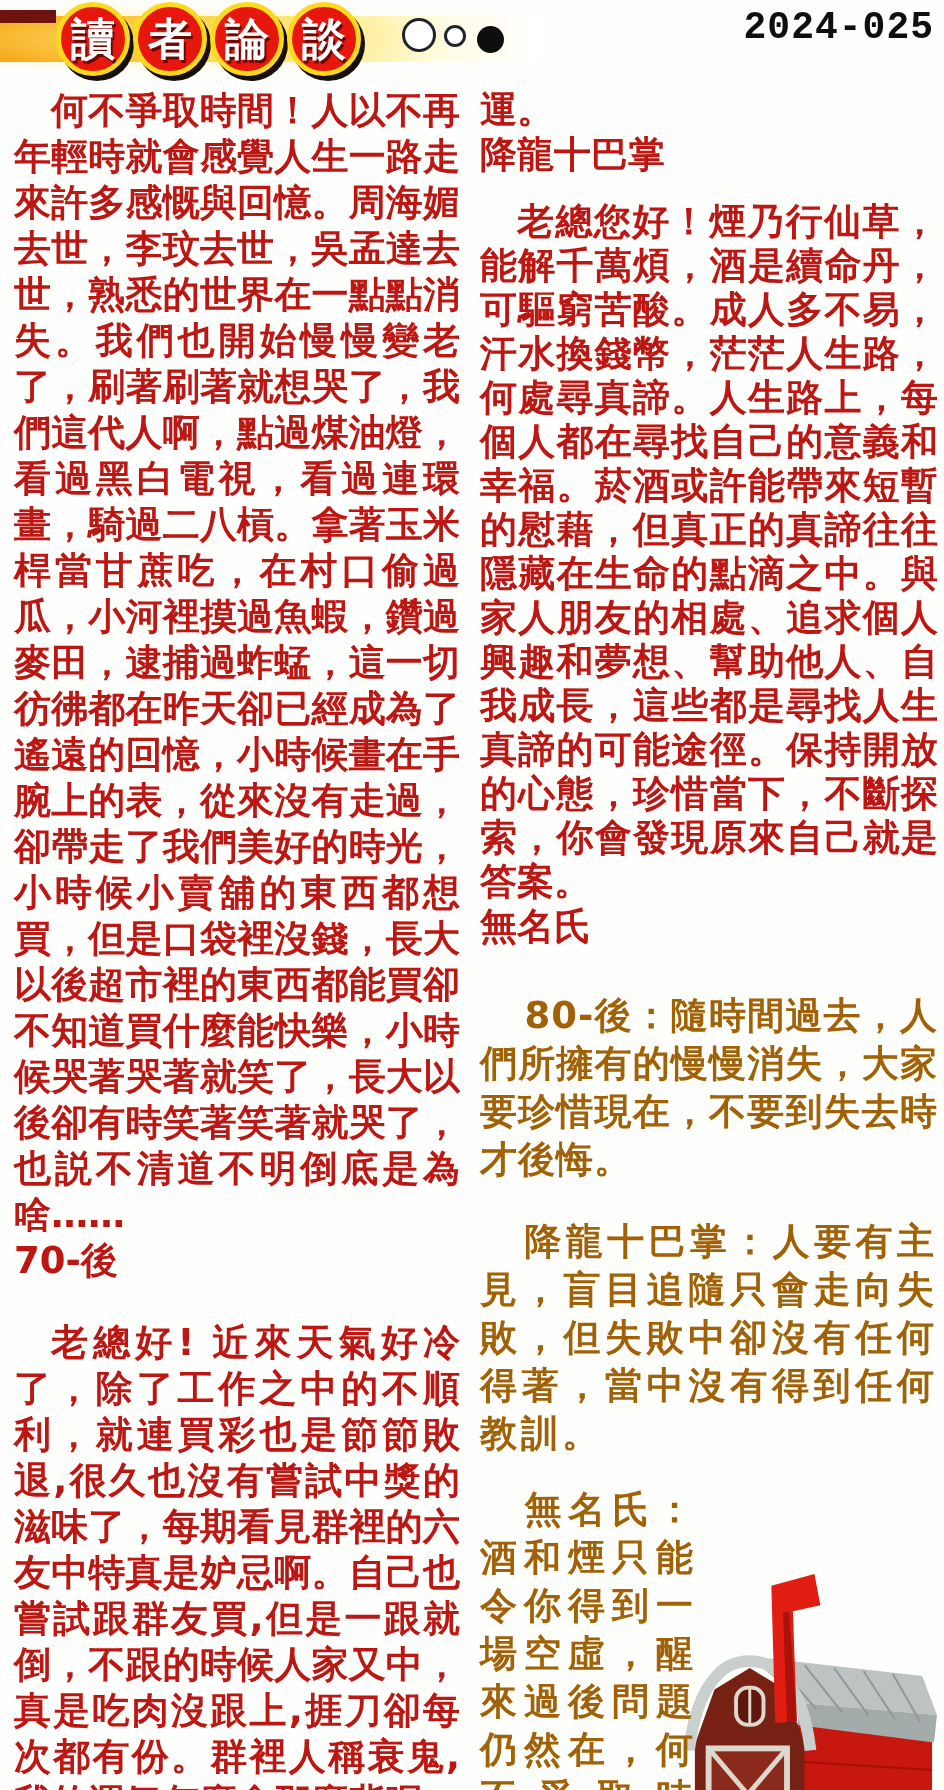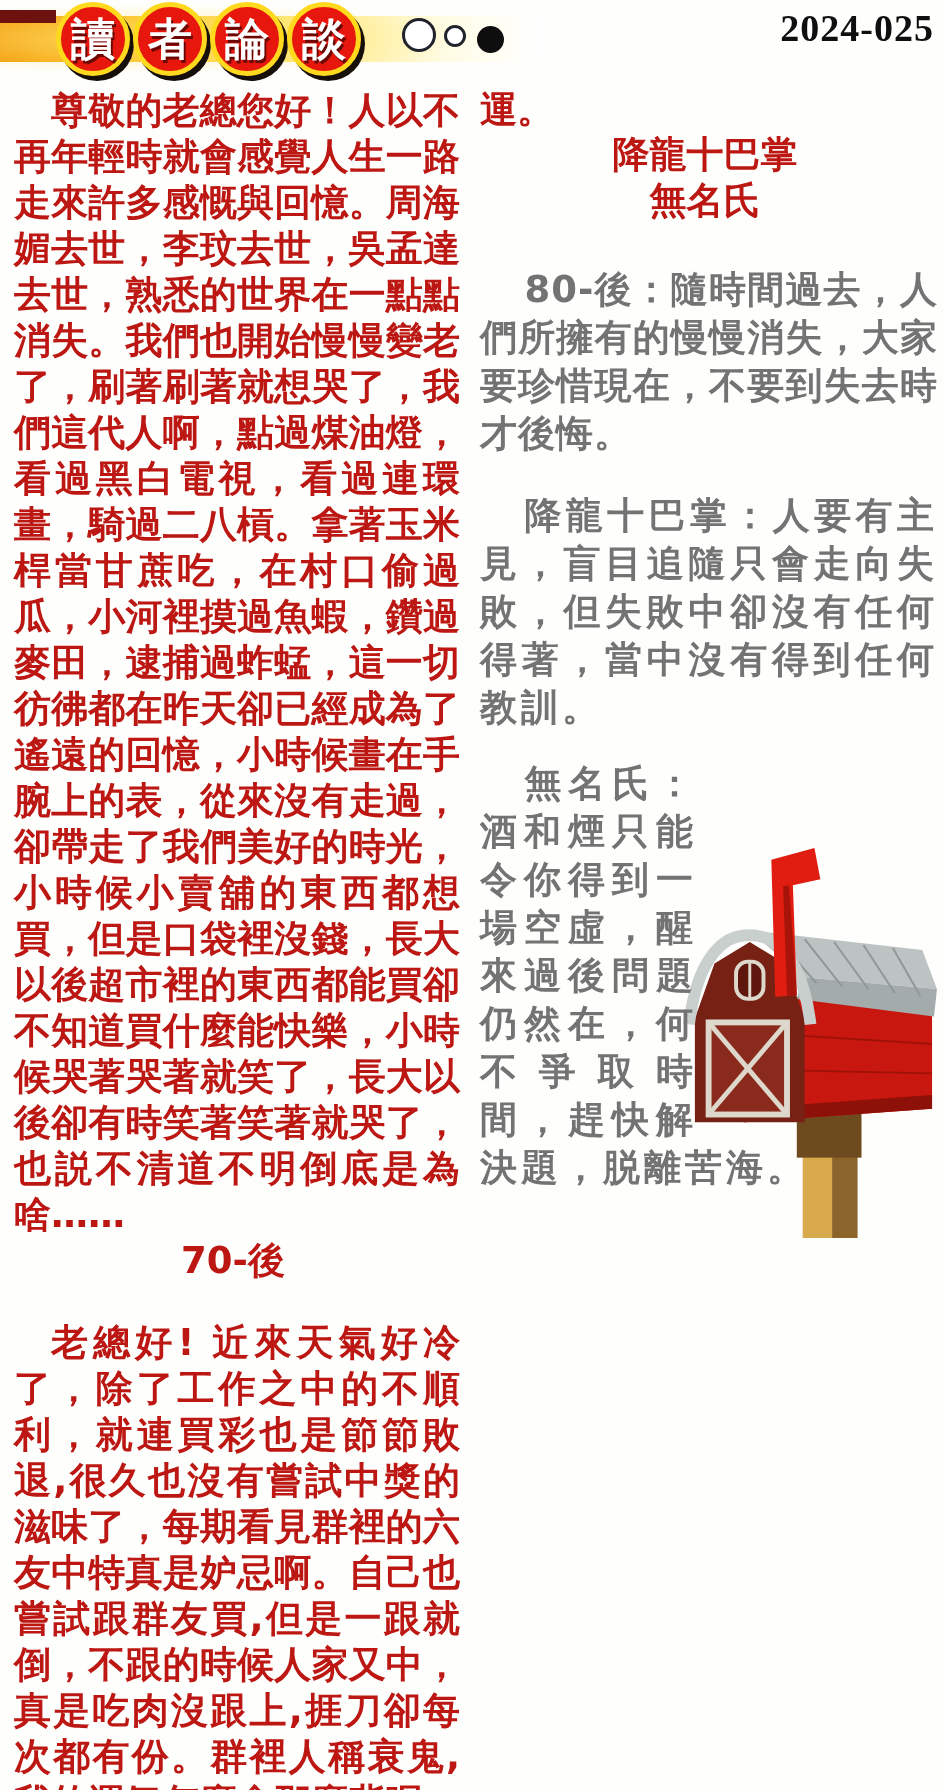--- a/index.html
+++ b/index.html
@@ -29,43 +29,43 @@
   .stamp span{
     font-size:44px;line-height:1;font-weight:bold;color:#ffffff;
     text-shadow:2px 3px 0 rgba(40,0,0,.65);
   }
   .circle{position:absolute;border-radius:50%;}
   .c-large{left:402px;top:18px;width:28px;height:28px;border:3px solid #20232b;background:#fff;}
   .c-small{left:444px;top:25px;width:16px;height:16px;border:3px solid #20232b;background:#fff;}
   .c-filled{left:477px;top:26px;width:27px;height:27px;background:#0e0e0e;}
   .issue{
     position:absolute;right:10px;top:6px;
-    font-family:Liberation Serif, serif;font-size:38px;font-weight:600;color:#0f0f0f;
+    font-family:Liberation Mono, monospace;font-size:38px;font-weight:600;color:#0f0f0f;
     letter-spacing:1px;
   }
   
   .col{position:absolute;top:88px;}
   #col-left{left:14px;width:446px;}
   #col-right{left:480px;width:458px;}
   p{margin:0;}
   .red-letter{
     color:#bc1712;font-weight:700;
     font-size:37px;line-height:46px;
     text-align:justify;text-indent:1em;
     overflow-wrap:break-word;
   }
   #col-right .red-letter{line-height:44px;}
   .sig{
     color:#bc1712;font-weight:700;font-size:37px;line-height:46px;
-    text-align:center;padding-right:8px;
+    text-align:left;padding-right:8px;
   }
   .gap-lg{margin-top:36px;}
   .gap-md{margin-top:22px;}
   .black-reply{
-    color:#737373;font-weight:700;
+    color:#a16207;font-weight:700;
     font-size:37px;line-height:48px;
     text-align:justify;text-indent:1.2em;
     overflow-wrap:break-word;
   }
   .reply-1{margin-top:42px;letter-spacing:1px;}
   .reply-2{margin-top:34px;letter-spacing:4px;}
   .reply-3{margin-top:28px;letter-spacing:4px;position:relative;}
   
   .mbx-float{
     float:right;width:235px;height:250px;margin-top:96px;margin-left:6px;
@@ -98,29 +98,30 @@
     </div>
 
     <div class="circle c-large"></div>
     <div class="circle c-small"></div>
     <div class="circle c-filled"></div>
 
     <div class="issue">2024-025</div>
   </div>
 
   <div id="col-left" class="col">
-    <p class="red-letter">尊敬的老總您好！人以不再年輕時就會感覺人生一路走來許多感慨與回憶。周海媚去世，李玟去世，吳孟達去世，熟悉的世界在一點點消失。我們也開始慢慢變老了，刷著刷著就想哭了，我們這代人啊，點過煤油燈，看過黑白電視，看過連環畫，騎過二八槓。拿著玉米桿當甘蔗吃，在村口偷過瓜，小河裡摸過魚蝦，鑽過麥田，逮捕過蚱蜢，這一切彷彿都在昨天卻已經成為了遙遠的回憶，小時候畫在手腕上的表，從來沒有走過，卻帶走了我們美好的時光，小時候小賣舖的東西都想買，但是口袋裡沒錢，長大以後超市裡的東西都能買卻不知道買什麼能快樂，小時候哭著哭著就笑了，長大以後卻有時笑著笑著就哭了，也説不清道不明倒底是為啥……</p>
+    <p class="red-letter">何不爭取時間！人以不再年輕時就會感覺人生一路走來許多感慨與回憶。周海媚去世，李玟去世，吳孟達去世，熟悉的世界在一點點消失。我們也開始慢慢變老了，刷著刷著就想哭了，我們這代人啊，點過煤油燈，看過黑白電視，看過連環畫，騎過二八槓。拿著玉米桿當甘蔗吃，在村口偷過瓜，小河裡摸過魚蝦，鑽過麥田，逮捕過蚱蜢，這一切彷彿都在昨天卻已經成為了遙遠的回憶，小時候畫在手腕上的表，從來沒有走過，卻帶走了我們美好的時光，小時候小賣舖的東西都想買，但是口袋裡沒錢，長大以後超市裡的東西都能買卻不知道買什麼能快樂，小時候哭著哭著就笑了，長大以後卻有時笑著笑著就哭了，也説不清道不明倒底是為啥……</p>
     <p class="sig">70-後</p>
     <p class="red-letter gap-lg">老總好! 近來天氣好冷了，除了工作之中的不順利，就連買彩也是節節敗退,很久也沒有嘗試中獎的滋味了，每期看見群裡的六友中特真是妒忌啊。自己也嘗試跟群友買,但是一跟就倒，不跟的時候人家又中，真是吃肉沒跟上,捱刀卻每次都有份。群裡人稱衰鬼,我的運氣怎麼會那麼背呢。希望老總金手抽中，給點簡單的好料轉轉</p>
   </div>
 
   <div id="col-right" class="col">
     <p class="red-letter" style="text-indent:0;">運。</p>
     <p class="sig">降龍十巴掌</p>
 
+    <p class="red-letter gap-md">老總您好！煙乃行仙草，能解千萬煩，酒是續命丹，可驅窮苦酸。成人多不易，汗水換錢幣，茫茫人生路，何處尋真諦。人生路上，每個人都在尋找自己的意義和幸福。菸酒或許能帶來短暫的慰藉，但真正的真諦往往隱藏在生命的點滴之中。與家人朋友的相處、追求個人興趣和夢想、幫助他人、自我成長，這些都是尋找人生真諦的可能途徑。保持開放的心態，珍惜當下，不斷探索，你會發現原來自己就是答案。</p>
     <p class="sig">無名氏</p>
 
     <p class="black-reply reply-1">80-後：隨時間過去，人們所擁有的慢慢消失，大家要珍惜現在，不要到失去時才後悔。</p>
 
     <p class="black-reply reply-2">降龍十巴掌：人要有主見，盲目追隨只會走向失敗，但失敗中卻沒有任何得著，當中沒有得到任何教訓。</p>
 
     <p class="black-reply reply-3">
       <span class="mbx-float">
         <svg viewBox="0 0 255 400" xmlns="http://www.w3.org/2000/svg">
 

